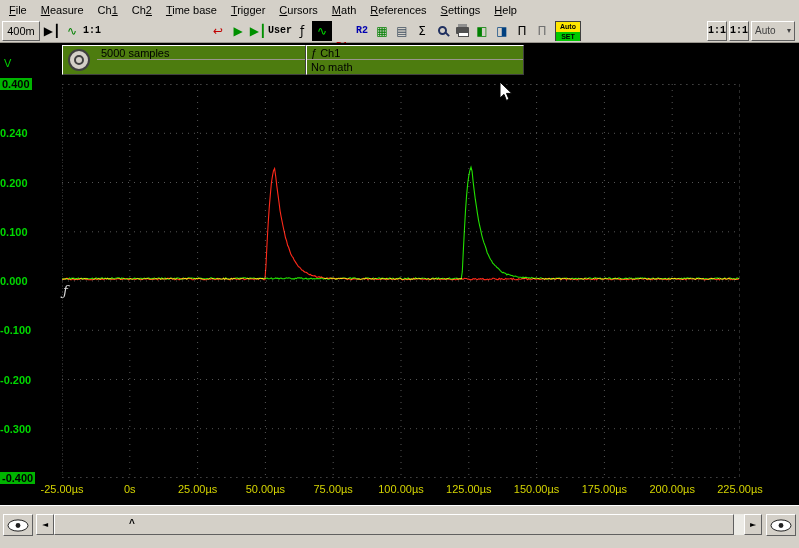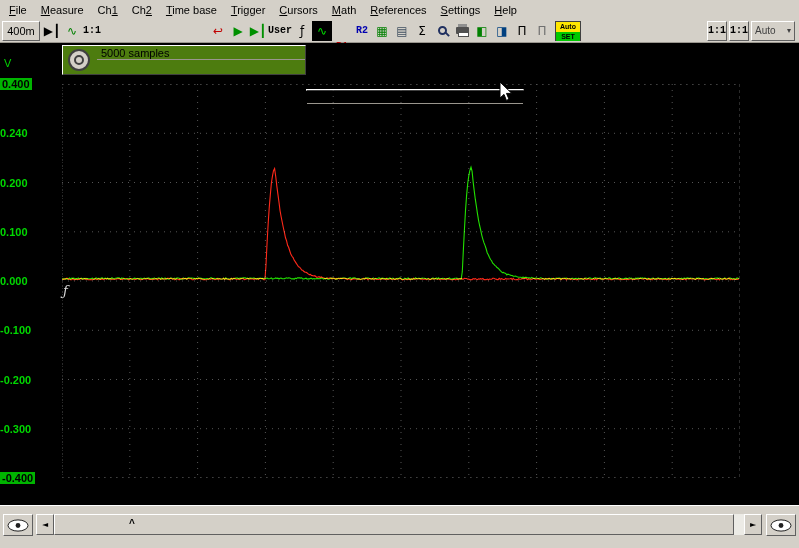--- a/index.html
+++ b/index.html
@@ -39,21 +39,21 @@
   .printer::after  { content:""; position:absolute; left:2px; bottom:-3px; width:9px; height:3px;
                      background:#fff; border:1px solid #505050; }
 
   
   .blackarea { position:absolute; left:0; top:43px; width:799px; height:462px; background:#000; }
 
   
   .infobar { position:absolute; left:62px; top:45px; width:672px; height:30px; display:flex; }
   .info-sec { background:#4d7c0f; border-top:1px solid #fff; border-left:1px solid #fff;
               border-bottom:1px solid #404040; border-right:1px solid #404040; position:relative; }
-  .sec1 { width:244px; } .sec2 { width:218px;margin-top:44px; } .sec3 { width:210px; }
+  .sec1 { width:244px; } .sec2 { width:218px; } .sec3 { width:210px; }
   .info-lines { margin-left:34px; }
   .sec2 .info-lines, .sec3 .info-lines { margin-left:0; }
   .info-line { height:14px; line-height:14px; padding-left:4px; font-size:11px; white-space:nowrap; }
   .info-line.first { border-bottom:1px solid #9a968e; }
   .knob { position:absolute; left:5px; top:3px; width:22px; height:22px; border-radius:50%;
           border:2px solid #404040; background:#d4d0c8; }
   .knob::after { content:""; position:absolute; left:50%; top:50%; transform:translate(-50%,-50%);
                  width:6px; height:6px; border-radius:50%; border:2px solid #404040; }
 
   
@@ -238,20 +238,33 @@
         <line x1="0" y1="147.8" x2="678" y2="147.8" stroke="#555555" stroke-width="1" stroke-dasharray="1 5"></line>
         <line x1="0" y1="197.0" x2="678" y2="197.0" stroke="#555555" stroke-width="1" stroke-dasharray="1 5"></line>
         <line x1="0" y1="246.3" x2="678" y2="246.3" stroke="#555555" stroke-width="1" stroke-dasharray="1 5"></line>
         <line x1="0" y1="295.5" x2="678" y2="295.5" stroke="#555555" stroke-width="1" stroke-dasharray="1 5"></line>
         <line x1="0" y1="344.7" x2="678" y2="344.7" stroke="#555555" stroke-width="1" stroke-dasharray="1 5"></line>
         <line x1="0" y1="394.0" x2="678" y2="394.0" stroke="#555555" stroke-width="1" stroke-dasharray="1 5"></line>
         <polyline points="0.0,194.9 1.1,195.4 2.2,195.1 3.3,195.2 4.3,194.4 5.4,194.4 6.5,195.4 7.6,195.4 8.7,195.7 9.8,195.6 10.8,194.7 11.9,195.7 13.0,195.6 14.1,194.9 15.2,195.6 16.3,195.4 17.4,195.2 18.4,194.3 19.5,194.9 20.6,195.2 21.7,195.0 22.8,194.4 23.9,195.5 25.0,194.7 26.0,195.6 27.1,195.7 28.2,195.5 29.3,195.6 30.4,195.6 31.5,195.2 32.5,194.9 33.6,194.9 34.7,195.6 35.8,195.1 36.9,194.7 38.0,195.4 39.1,195.4 40.1,194.5 41.2,195.6 42.3,195.3 43.4,194.6 44.5,195.1 45.6,194.5 46.6,194.7 47.7,194.9 48.8,194.9 49.9,195.6 51.0,195.0 52.1,195.2 53.2,195.2 54.2,195.1 55.3,194.8 56.4,194.5 57.5,194.7 58.6,195.4 59.7,195.4 60.7,195.4 61.8,194.7 62.9,194.7 64.0,194.8 65.1,194.8 66.2,195.4 67.3,195.6 68.3,194.5 69.4,194.7 70.5,195.3 71.6,195.3 72.7,195.4 73.8,195.4 74.9,194.6 75.9,194.7 77.0,194.7 78.1,195.4 79.2,195.6 80.3,195.3 81.4,195.0 82.4,194.9 83.5,194.8 84.6,195.0 85.7,194.4 86.8,195.2 87.9,195.1 89.0,195.4 90.0,195.5 91.1,194.9 92.2,195.4 93.3,194.8 94.4,194.5 95.5,195.6 96.5,194.6 97.6,194.7 98.7,195.3 99.8,195.0 100.9,194.5 102.0,195.2 103.1,195.1 104.1,194.9 105.2,194.4 106.3,194.4 107.4,194.6 108.5,194.4 109.6,194.5 110.6,195.4 111.7,194.5 112.8,195.7 113.9,195.0 115.0,194.9 116.1,195.2 117.2,195.8 118.2,194.8 119.3,194.7 120.4,194.4 121.5,195.1 122.6,194.5 123.7,194.4 124.8,195.3 125.8,194.5 126.9,194.4 128.0,194.7 129.1,194.6 130.2,195.7 131.3,195.6 132.3,194.8 133.4,195.0 134.5,194.6 135.6,195.1 136.7,194.4 137.8,194.5 138.9,195.1 139.9,194.8 141.0,195.6 142.1,195.4 143.2,195.6 144.3,195.7 145.4,195.3 146.4,195.1 147.5,194.6 148.6,195.4 149.7,194.6 150.8,194.5 151.9,195.3 153.0,195.7 154.0,195.3 155.1,194.3 156.2,195.5 157.3,194.7 158.4,195.1 159.5,195.0 160.6,195.0 161.6,194.3 162.7,195.5 163.8,194.5 164.9,195.0 166.0,195.0 167.1,195.6 168.1,195.6 169.2,194.4 170.3,195.4 171.4,194.4 172.5,194.4 173.6,194.9 174.7,195.5 175.7,195.1 176.8,194.8 177.9,195.6 179.0,194.5 180.1,194.7 181.2,194.3 182.2,195.6 183.3,195.4 184.4,195.1 185.5,194.5 186.6,194.6 187.7,195.2 188.8,194.7 189.8,195.0 190.9,194.8 192.0,195.5 193.1,194.6 194.2,195.1 195.3,194.6 196.3,195.5 197.4,194.4 198.5,194.5 199.6,194.5 200.7,194.6 201.8,195.6 202.9,195.7 203.9,182.6 205.0,160.3 206.1,140.8 207.2,124.1 208.3,111.1 209.4,98.9 210.5,91.9 211.5,86.7 212.6,84.5 213.7,92.3 214.8,101.9 215.9,110.1 217.0,118.3 218.0,126.3 219.1,132.5 220.2,138.0 221.3,143.5 222.4,148.3 223.5,153.8 224.6,156.9 225.6,161.3 226.7,163.5 227.8,167.0 228.9,170.4 230.0,172.3 231.1,173.6 232.1,176.1 233.2,177.6 234.3,179.4 235.4,181.0 236.5,182.7 237.6,183.1 238.7,184.5 239.7,186.0 240.8,186.3 241.9,187.6 243.0,188.1 244.1,188.2 245.2,189.0 246.2,189.9 247.3,190.6 248.4,190.4 249.5,191.4 250.6,191.6 251.7,192.0 252.8,191.7 253.8,192.5 254.9,193.4 256.0,193.0 257.1,192.7 258.2,193.5 259.3,192.9 260.4,193.4 261.4,193.8 262.5,194.2 263.6,194.6 264.7,194.4 265.8,194.1 266.9,194.6 267.9,193.8 269.0,194.0 270.1,195.0 271.2,194.1 272.3,194.2 273.4,195.3 274.5,194.4 275.5,194.9 276.6,194.3 277.7,194.8 278.8,194.3 279.9,194.4 281.0,194.5 282.0,194.3 283.1,194.6 284.2,194.6 285.3,195.5 286.4,194.7 287.5,195.1 288.6,195.6 289.6,195.6 290.7,195.1 291.8,194.7 292.9,195.0 294.0,195.0 295.1,195.1 296.2,195.2 297.2,194.9 298.3,195.7 299.4,195.3 300.5,194.7 301.6,194.3 302.7,195.2 303.7,194.3 304.8,194.3 305.9,195.7 307.0,194.8 308.1,194.6 309.2,194.9 310.3,194.7 311.3,195.6 312.4,195.0 313.5,194.5 314.6,195.4 315.7,195.5 316.8,195.5 317.8,194.9 318.9,195.4 320.0,194.5 321.1,195.2 322.2,194.8 323.3,195.6 324.4,194.3 325.4,195.4 326.5,195.3 327.6,195.0 328.7,194.5 329.8,195.4 330.9,195.5 331.9,194.7 333.0,195.6 334.1,194.6 335.2,195.4 336.3,194.7 337.4,194.7 338.5,194.4 339.5,195.2 340.6,195.8 341.7,195.5 342.8,195.2 343.9,194.9 345.0,195.6 346.1,195.5 347.1,194.8 348.2,195.7 349.3,194.9 350.4,195.4 351.5,194.3 352.6,195.1 353.6,195.1 354.7,194.5 355.8,194.9 356.9,194.8 358.0,194.5 359.1,195.3 360.2,194.9 361.2,195.5 362.3,195.1 363.4,194.9 364.5,195.7 365.6,195.2 366.7,194.5 367.7,195.6 368.8,195.4 369.9,194.6 371.0,195.2 372.1,194.9 373.2,194.6 374.3,195.0 375.3,195.2 376.4,194.8 377.5,195.6 378.6,195.0 379.7,195.1 380.8,195.4 381.8,195.5 382.9,194.6 384.0,195.3 385.1,194.8 386.2,194.9 387.3,195.2 388.4,195.5 389.4,195.7 390.5,195.6 391.6,195.4 392.7,195.3 393.8,195.8 394.9,195.0 396.0,195.6 397.0,194.7 398.1,195.1 399.2,194.5 400.3,195.1 401.4,195.1 402.5,194.4 403.5,194.5 404.6,194.5 405.7,195.2 406.8,195.0 407.9,195.7 409.0,195.5 410.1,195.7 411.1,194.6 412.2,195.1 413.3,194.6 414.4,195.2 415.5,195.7 416.6,194.8 417.6,195.1 418.7,194.7 419.8,195.2 420.9,194.5 422.0,195.6 423.1,195.5 424.2,195.7 425.2,195.1 426.3,195.8 427.4,195.1 428.5,195.3 429.6,195.3 430.7,194.3 431.8,194.3 432.8,194.8 433.9,195.1 435.0,195.6 436.1,195.6 437.2,194.3 438.3,195.3 439.3,194.6 440.4,194.9 441.5,195.5 442.6,195.5 443.7,194.4 444.8,195.2 445.9,194.8 446.9,195.0 448.0,194.8 449.1,194.4 450.2,195.7 451.3,194.3 452.4,195.5 453.4,195.7 454.5,195.6 455.6,195.6 456.7,194.7 457.8,195.2 458.9,195.2 460.0,194.8 461.0,194.5 462.1,194.6 463.2,194.4 464.3,194.4 465.4,195.7 466.5,194.9 467.5,195.2 468.6,195.2 469.7,195.4 470.8,194.8 471.9,194.3 473.0,195.1 474.1,195.1 475.1,195.0 476.2,194.7 477.3,195.2 478.4,195.4 479.5,195.2 480.6,194.6 481.7,194.8 482.7,195.5 483.8,194.7 484.9,195.0 486.0,194.6 487.1,194.4 488.2,195.2 489.2,195.5 490.3,194.5 491.4,194.3 492.5,195.0 493.6,195.6 494.7,194.4 495.8,194.5 496.8,194.6 497.9,194.5 499.0,195.6 500.1,194.5 501.2,195.0 502.3,194.4 503.3,194.7 504.4,195.8 505.5,194.4 506.6,194.7 507.7,194.9 508.8,195.5 509.9,194.8 510.9,195.2 512.0,195.5 513.1,195.0 514.2,195.6 515.3,195.7 516.4,195.0 517.4,195.0 518.5,194.9 519.6,194.5 520.7,194.9 521.8,195.4 522.9,194.3 524.0,195.5 525.0,195.5 526.1,194.5 527.2,194.9 528.3,195.3 529.4,195.5 530.5,195.4 531.6,194.5 532.6,195.7 533.7,194.6 534.8,195.6 535.9,194.3 537.0,194.8 538.1,194.7 539.1,194.9 540.2,194.8 541.3,195.6 542.4,194.8 543.5,194.6 544.6,195.0 545.7,194.8 546.7,195.4 547.8,194.9 548.9,195.8 550.0,195.7 551.1,195.1 552.2,194.9 553.2,194.9 554.3,194.8 555.4,194.4 556.5,195.3 557.6,195.6 558.7,194.7 559.8,195.7 560.8,195.5 561.9,195.4 563.0,195.2 564.1,195.5 565.2,194.7 566.3,195.6 567.4,195.2 568.4,195.0 569.5,195.0 570.6,195.6 571.7,195.1 572.8,195.4 573.9,195.0 574.9,195.0 576.0,195.1 577.1,194.8 578.2,194.3 579.3,194.8 580.4,195.0 581.5,195.1 582.5,194.5 583.6,194.5 584.7,195.5 585.8,195.6 586.9,194.3 588.0,195.4 589.0,195.1 590.1,195.7 591.2,194.4 592.3,195.0 593.4,195.1 594.5,194.9 595.6,195.2 596.6,194.4 597.7,195.4 598.8,194.7 599.9,195.1 601.0,195.4 602.1,195.4 603.1,194.7 604.2,195.6 605.3,195.5 606.4,194.3 607.5,195.6 608.6,195.3 609.7,194.4 610.7,194.7 611.8,194.6 612.9,194.3 614.0,195.1 615.1,195.1 616.2,194.7 617.3,195.4 618.3,194.8 619.4,195.4 620.5,195.3 621.6,195.4 622.7,194.6 623.8,195.7 624.8,194.8 625.9,194.8 627.0,194.9 628.1,194.4 629.2,195.0 630.3,195.1 631.4,194.5 632.4,194.8 633.5,195.6 634.6,194.7 635.7,194.5 636.8,195.2 637.9,194.6 638.9,194.6 640.0,195.2 641.1,194.5 642.2,195.8 643.3,195.6 644.4,195.4 645.5,195.2 646.5,195.5 647.6,194.5 648.7,194.4 649.8,194.6 650.9,194.8 652.0,194.5 653.0,195.5 654.1,195.4 655.2,195.7 656.3,194.5 657.4,195.8 658.5,194.6 659.6,195.0 660.6,195.3 661.7,194.8 662.8,194.4 663.9,195.5 665.0,195.0 666.1,194.4 667.2,194.4 668.2,195.7 669.3,194.9 670.4,195.6 671.5,195.3 672.6,195.0 673.7,195.3 674.7,195.4 675.8,195.4 676.9,194.5" fill="none" stroke="#ff2a1a" stroke-width="1.1" style="mix-blend-mode:screen"></polyline>
         <polyline points="0.0,194.7 1.1,195.1 2.2,194.8 3.3,194.9 4.3,194.7 5.4,195.1 6.5,194.7 7.6,194.0 8.7,195.2 9.8,194.1 10.8,194.4 11.9,194.1 13.0,195.2 14.1,194.7 15.2,195.0 16.3,194.0 17.4,195.0 18.4,194.7 19.5,194.2 20.6,195.0 21.7,194.4 22.8,194.8 23.9,194.3 25.0,194.8 26.0,194.5 27.1,194.8 28.2,194.8 29.3,194.5 30.4,194.2 31.5,195.2 32.5,195.1 33.6,194.1 34.7,194.1 35.8,195.1 36.9,194.2 38.0,195.3 39.1,194.1 40.1,193.9 41.2,194.5 42.3,194.6 43.4,194.1 44.5,194.9 45.6,194.1 46.6,195.2 47.7,194.6 48.8,194.9 49.9,193.8 51.0,194.4 52.1,195.1 53.2,194.3 54.2,194.3 55.3,193.9 56.4,193.9 57.5,194.1 58.6,195.1 59.7,194.0 60.7,194.4 61.8,194.3 62.9,195.2 64.0,195.0 65.1,194.9 66.2,194.8 67.3,194.4 68.3,194.6 69.4,195.2 70.5,195.1 71.6,194.6 72.7,194.2 73.8,194.6 74.9,194.7 75.9,194.3 77.0,195.2 78.1,194.3 79.2,194.3 80.3,195.2 81.4,194.4 82.4,194.0 83.5,194.7 84.6,194.4 85.7,194.3 86.8,193.9 87.9,195.2 89.0,194.7 90.0,194.4 91.1,195.1 92.2,193.9 93.3,194.7 94.4,194.9 95.5,194.4 96.5,193.8 97.6,194.3 98.7,195.2 99.8,193.8 100.9,195.1 102.0,194.7 103.1,193.9 104.1,195.0 105.2,194.6 106.3,195.2 107.4,195.0 108.5,194.0 109.6,194.0 110.6,194.7 111.7,195.0 112.8,194.2 113.9,195.2 115.0,193.9 116.1,194.0 117.2,194.3 118.2,195.2 119.3,195.0 120.4,195.2 121.5,194.0 122.6,194.7 123.7,194.6 124.8,195.1 125.8,194.1 126.9,193.9 128.0,194.0 129.1,194.1 130.2,194.0 131.3,194.4 132.3,194.3 133.4,195.0 134.5,194.3 135.6,194.5 136.7,193.9 137.8,194.2 138.9,194.1 139.9,195.0 141.0,194.6 142.1,195.1 143.2,194.9 144.3,194.5 145.4,194.6 146.4,195.2 147.5,194.7 148.6,193.8 149.7,193.8 150.8,194.9 151.9,194.3 153.0,194.6 154.0,194.8 155.1,195.0 156.2,194.3 157.3,194.7 158.4,194.8 159.5,195.2 160.6,195.0 161.6,194.3 162.7,195.2 163.8,193.9 164.9,195.0 166.0,195.1 167.1,194.8 168.1,195.2 169.2,194.4 170.3,194.9 171.4,194.5 172.5,194.7 173.6,194.0 174.7,194.1 175.7,194.1 176.8,195.0 177.9,194.2 179.0,194.4 180.1,194.1 181.2,193.8 182.2,193.9 183.3,193.9 184.4,194.5 185.5,194.1 186.6,195.0 187.7,194.1 188.8,194.0 189.8,194.2 190.9,194.2 192.0,193.9 193.1,194.6 194.2,194.9 195.3,194.6 196.3,194.4 197.4,194.6 198.5,194.1 199.6,194.6 200.7,194.4 201.8,194.7 202.9,194.1 203.9,194.5 205.0,194.1 206.1,194.6 207.2,194.8 208.3,194.5 209.4,193.9 210.5,195.2 211.5,194.8 212.6,194.4 213.7,193.9 214.8,194.4 215.9,194.1 217.0,195.0 218.0,194.3 219.1,194.0 220.2,194.8 221.3,194.8 222.4,194.6 223.5,194.2 224.6,193.8 225.6,194.2 226.7,193.9 227.8,194.0 228.9,194.4 230.0,195.1 231.1,194.6 232.1,195.3 233.2,194.2 234.3,194.7 235.4,193.9 236.5,193.8 237.6,193.9 238.7,194.1 239.7,193.8 240.8,195.0 241.9,194.9 243.0,194.5 244.1,194.2 245.2,195.1 246.2,194.8 247.3,194.9 248.4,194.4 249.5,194.3 250.6,195.2 251.7,194.6 252.8,194.9 253.8,194.7 254.9,194.5 256.0,194.6 257.1,194.6 258.2,194.7 259.3,194.0 260.4,194.2 261.4,195.1 262.5,194.6 263.6,194.6 264.7,193.9 265.8,195.3 266.9,195.3 267.9,194.8 269.0,194.2 270.1,194.0 271.2,194.2 272.3,194.7 273.4,194.8 274.5,195.3 275.5,194.5 276.6,194.3 277.7,194.2 278.8,194.4 279.9,194.6 281.0,193.8 282.0,194.0 283.1,194.0 284.2,194.7 285.3,194.8 286.4,194.4 287.5,193.9 288.6,193.9 289.6,194.9 290.7,194.0 291.8,193.9 292.9,193.8 294.0,194.5 295.1,194.9 296.2,194.6 297.2,194.9 298.3,195.2 299.4,195.0 300.5,195.0 301.6,195.0 302.7,194.4 303.7,193.9 304.8,194.2 305.9,193.9 307.0,194.2 308.1,194.7 309.2,195.2 310.3,194.7 311.3,194.0 312.4,195.2 313.5,194.8 314.6,194.5 315.7,194.5 316.8,193.9 317.8,194.0 318.9,195.3 320.0,194.2 321.1,194.4 322.2,194.6 323.3,194.6 324.4,195.1 325.4,194.4 326.5,194.8 327.6,194.0 328.7,194.6 329.8,194.8 330.9,194.1 331.9,195.0 333.0,195.3 334.1,194.8 335.2,194.4 336.3,194.9 337.4,193.9 338.5,194.0 339.5,195.2 340.6,195.2 341.7,195.1 342.8,194.2 343.9,194.9 345.0,195.1 346.1,193.9 347.1,195.1 348.2,195.1 349.3,194.9 350.4,195.2 351.5,194.9 352.6,194.7 353.6,193.8 354.7,194.7 355.8,194.7 356.9,194.1 358.0,194.8 359.1,194.4 360.2,194.1 361.2,194.2 362.3,194.2 363.4,194.5 364.5,195.0 365.6,194.5 366.7,195.1 367.7,195.3 368.8,195.2 369.9,194.5 371.0,193.9 372.1,195.2 373.2,194.7 374.3,194.0 375.3,195.2 376.4,193.8 377.5,194.7 378.6,194.8 379.7,194.5 380.8,194.2 381.8,194.4 382.9,195.2 384.0,195.1 385.1,194.5 386.2,194.6 387.3,193.9 388.4,194.7 389.4,195.1 390.5,194.7 391.6,194.9 392.7,194.2 393.8,194.3 394.9,194.0 396.0,195.2 397.0,194.8 398.1,194.7 399.2,195.1 400.3,187.7 401.4,165.4 402.5,144.2 403.5,126.6 404.6,111.4 405.7,99.6 406.8,91.6 407.9,86.3 409.0,83.1 410.1,87.4 411.1,97.4 412.2,106.6 413.3,115.2 414.4,122.4 415.5,129.8 416.6,136.6 417.6,141.5 418.7,146.2 419.8,151.3 420.9,155.3 422.0,158.9 423.1,161.6 424.2,165.0 425.2,168.7 426.3,170.7 427.4,173.2 428.5,175.5 429.6,176.7 430.7,179.2 431.8,180.2 432.8,181.4 433.9,182.1 435.0,183.6 436.1,184.2 437.2,185.3 438.3,186.6 439.3,187.7 440.4,188.7 441.5,188.4 442.6,189.1 443.7,189.5 444.8,190.9 445.9,190.1 446.9,190.4 448.0,191.1 449.1,191.4 450.2,191.5 451.3,192.3 452.4,192.2 453.4,192.1 454.5,192.6 455.6,192.9 456.7,193.3 457.8,193.2 458.9,193.3 460.0,194.1 461.0,193.0 462.1,194.0 463.2,193.3 464.3,193.4 465.4,193.7 466.5,193.9 467.5,193.8 468.6,194.4 469.7,193.4 470.8,193.9 471.9,194.5 473.0,194.4 474.1,193.8 475.1,194.2 476.2,194.5 477.3,194.6 478.4,193.8 479.5,194.0 480.6,194.7 481.7,194.7 482.7,195.1 483.8,194.4 484.9,195.1 486.0,195.1 487.1,194.3 488.2,194.8 489.2,194.4 490.3,195.2 491.4,194.6 492.5,194.9 493.6,194.2 494.7,194.3 495.8,194.4 496.8,194.1 497.9,194.1 499.0,195.2 500.1,194.5 501.2,194.2 502.3,194.2 503.3,194.4 504.4,194.2 505.5,194.8 506.6,195.0 507.7,194.5 508.8,194.9 509.9,194.3 510.9,194.2 512.0,195.2 513.1,194.5 514.2,194.4 515.3,195.1 516.4,194.3 517.4,195.0 518.5,194.6 519.6,194.9 520.7,195.1 521.8,195.0 522.9,194.3 524.0,194.1 525.0,194.5 526.1,194.7 527.2,193.9 528.3,194.0 529.4,194.6 530.5,194.8 531.6,194.6 532.6,193.8 533.7,193.9 534.8,194.2 535.9,194.2 537.0,194.5 538.1,193.9 539.1,195.2 540.2,195.1 541.3,194.8 542.4,194.8 543.5,194.0 544.6,194.7 545.7,194.8 546.7,193.9 547.8,193.9 548.9,195.0 550.0,194.9 551.1,194.5 552.2,194.6 553.2,194.0 554.3,194.9 555.4,195.0 556.5,194.1 557.6,194.1 558.7,195.2 559.8,194.7 560.8,194.7 561.9,195.0 563.0,194.4 564.1,194.2 565.2,195.1 566.3,194.4 567.4,193.8 568.4,194.5 569.5,194.1 570.6,195.2 571.7,194.8 572.8,195.1 573.9,193.9 574.9,194.7 576.0,193.9 577.1,194.8 578.2,193.9 579.3,194.3 580.4,193.9 581.5,194.5 582.5,194.1 583.6,194.2 584.7,194.9 585.8,194.4 586.9,194.9 588.0,195.2 589.0,194.7 590.1,194.3 591.2,194.1 592.3,195.1 593.4,194.9 594.5,195.0 595.6,194.1 596.6,194.0 597.7,194.7 598.8,194.5 599.9,195.1 601.0,194.6 602.1,194.7 603.1,194.4 604.2,194.8 605.3,194.9 606.4,195.2 607.5,194.2 608.6,195.1 609.7,194.4 610.7,194.5 611.8,195.0 612.9,194.4 614.0,194.7 615.1,194.7 616.2,194.5 617.3,194.3 618.3,194.9 619.4,194.1 620.5,195.2 621.6,194.3 622.7,194.1 623.8,194.8 624.8,194.1 625.9,193.9 627.0,194.8 628.1,194.0 629.2,194.2 630.3,194.3 631.4,194.8 632.4,195.2 633.5,195.2 634.6,194.1 635.7,194.4 636.8,193.9 637.9,194.8 638.9,194.5 640.0,194.9 641.1,194.6 642.2,195.0 643.3,194.5 644.4,194.7 645.5,195.0 646.5,195.1 647.6,195.0 648.7,195.1 649.8,194.2 650.9,195.1 652.0,194.6 653.0,194.0 654.1,194.2 655.2,193.9 656.3,194.6 657.4,194.1 658.5,194.6 659.6,195.2 660.6,194.9 661.7,194.9 662.8,193.9 663.9,194.7 665.0,195.0 666.1,195.0 667.2,194.0 668.2,194.1 669.3,194.6 670.4,194.8 671.5,194.6 672.6,195.1 673.7,195.3 674.7,194.0 675.8,194.1 676.9,194.9" fill="none" stroke="#22e000" stroke-width="1.1" style="mix-blend-mode:screen"></polyline>
       </svg></div>
   <div class="f-marker">ƒ</div>
+  <div class="xaxis">
+      <div class="xlab" style="left: 27px;">-25.00µs</div>
+      <div class="xlab" style="left: 94.8px;">0s</div>
+      <div class="xlab" style="left: 162.6px;">25.00µs</div>
+      <div class="xlab" style="left: 230.4px;">50.00µs</div>
+      <div class="xlab" style="left: 298.2px;">75.00µs</div>
+      <div class="xlab" style="left: 366px;">100.00µs</div>
+      <div class="xlab" style="left: 433.8px;">125.00µs</div>
+      <div class="xlab" style="left: 501.6px;">150.00µs</div>
+      <div class="xlab" style="left: 569.4px;">175.00µs</div>
+      <div class="xlab" style="left: 637.2px;">200.00µs</div>
+      <div class="xlab" style="left: 705px;">225.00µs</div>
+    </div>
 
   <svg class="cursor" width="15" height="22" viewBox="0 0 15 22">
     <polygon points="1,1 1,17 5,13.4 7.4,19.4 10,18.2 7.5,12.4 12.8,12.4" fill="#ffffff" stroke="#000000" stroke-width="1"></polygon>
   </svg>
 
   <div class="bottomband">
     <div class="eye-btn left raised">
       <svg width="22" height="13" viewBox="0 0 22 13">
         <ellipse cx="11" cy="6.5" rx="10" ry="5.6" fill="#ffffff" stroke="#202020"></ellipse>
         <circle cx="11" cy="6.5" r="2.4" fill="#202020"></circle>

